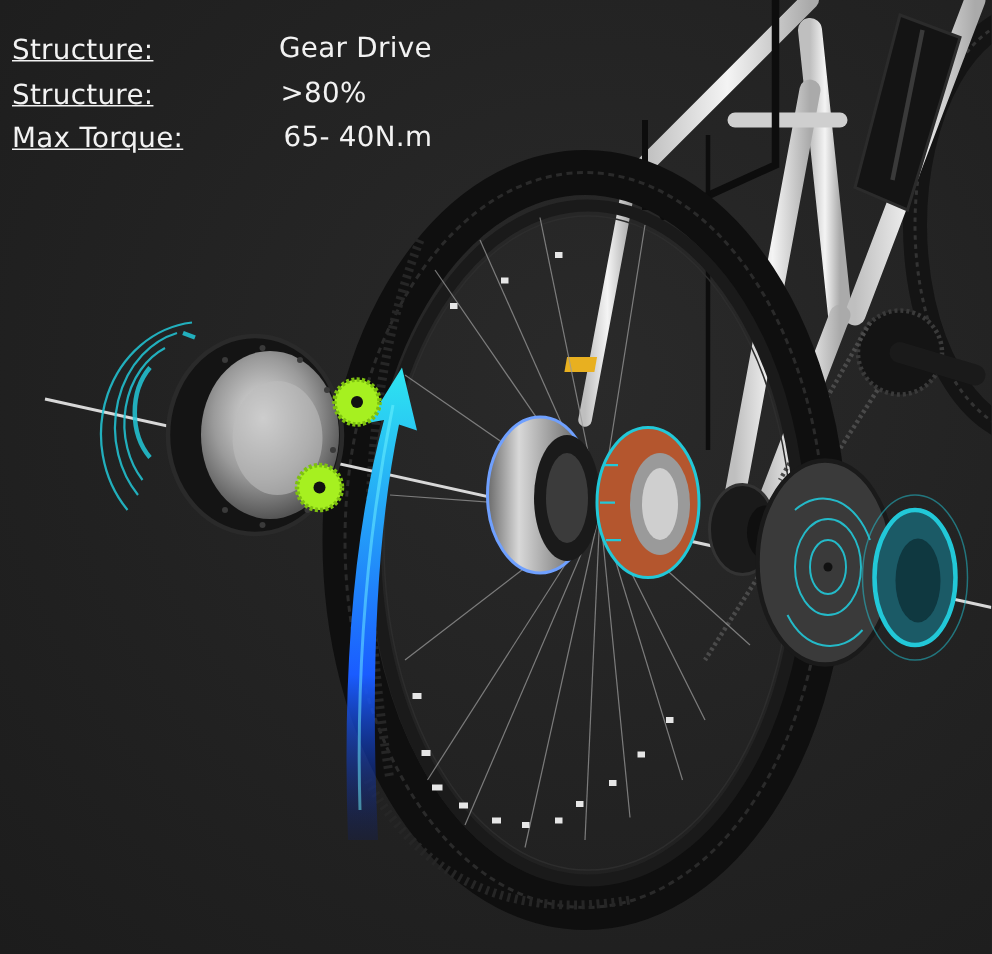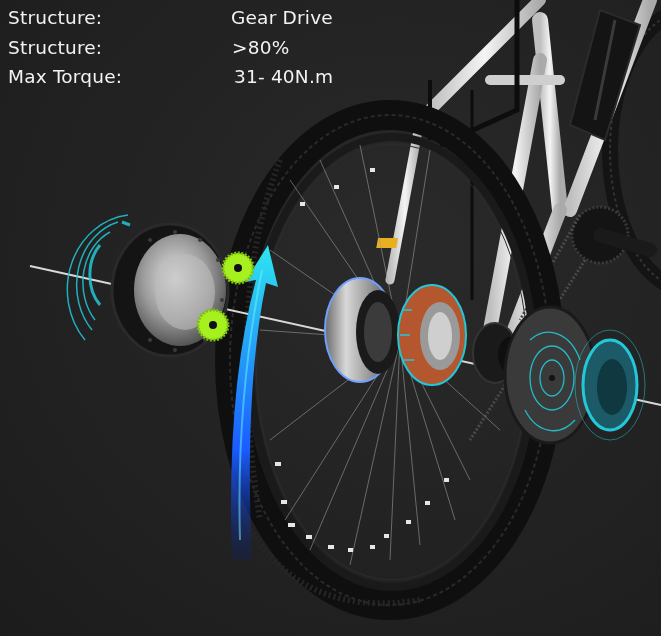--- a/index.html
+++ b/index.html
@@ -1,21 +1,21 @@
 <!DOCTYPE html>
 <html><head>
 <meta charset="utf-8">
 <style>
   html,body{margin:0;padding:0;}
   body{width:661px;height:636px;overflow:hidden;background:#222222;position:relative;font-family:"DejaVu Sans","Liberation Sans",sans-serif;}
   .stage{position:absolute;left:0;top:0;width:661px;height:636px;background:radial-gradient(ellipse at 60% 40%,#2a2a2a 0%,#222 55%,#1c1c1c 100%);overflow:hidden;}
   .specs{position:absolute;left:8px;top:3px;z-index:5;color:#f2f2f2;font-size:18.5px;line-height:29.5px;letter-spacing:0.2px;}
   .spec-row{position:relative;height:29.5px;white-space:nowrap;}
-  .spec-label{position:absolute;left:0;top:0;}
-  .spec-value{position:absolute;top:0;margin-left:45px;}
+  .spec-label{position:absolute;left:0;top:16px;text-decoration:underline;}
+  .spec-value{position:absolute;top:15px;}
   svg.art{position:absolute;left:0;top:0;}
 </style>
 </head>
 <body>
 
 <div class="stage">
 
   <svg class="art" width="661" height="636" viewBox="0 0 661 636">
     <defs>
       <linearGradient id="arrowGrad" x1="0" y1="1" x2="0" y2="0">
@@ -194,16 +194,16 @@
     <div class="spec-row">
       <span class="spec-label">Structure:</span>
       <span class="spec-value" style="left:178px">Gear Drive</span>
     </div>
     <div class="spec-row">
       <span class="spec-label">Structure:</span>
       <span class="spec-value" style="left:179px">&gt;80%</span>
     </div>
     <div class="spec-row">
       <span class="spec-label">Max Torque:</span>
-      <span class="spec-value" style="left:181px">31- 40N.m</span>
+      <span class="spec-value" style="left:181px">65- 40N.m</span>
     </div>
   </div>
 </div>
 
 </body></html>

